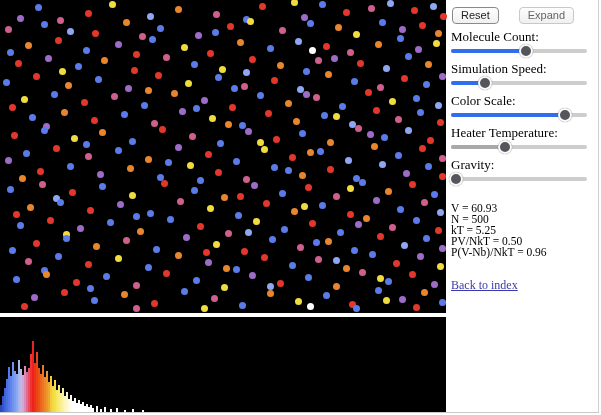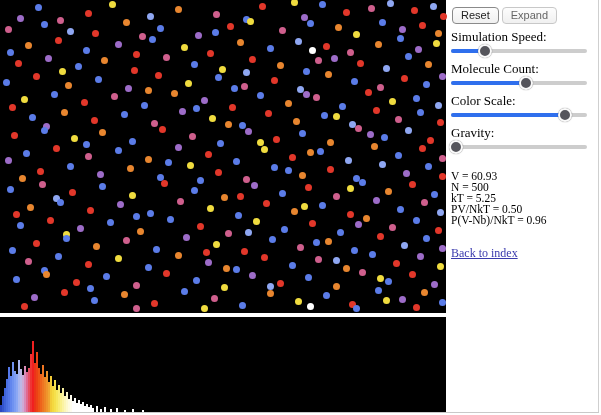--- a/index.html
+++ b/index.html
@@ -11,21 +11,21 @@
   .dot{position:absolute;width:7px;height:7px;border-radius:50%;}
   .hbar{position:absolute;bottom:0;width:2px;}
   
   .border-right{position:absolute;left:598px;top:0;width:1px;height:413px;background:#cfcfcf;}
   .border-bottom{position:absolute;left:0;top:412px;width:599px;height:1px;background:#c9c9c9;}
   
   .sidebar{position:absolute;left:447px;top:0;width:151px;height:412px;background:#fff;}
   .btn-row{padding:5px 0 5px 5px;font-family:"Liberation Sans",sans-serif;}
   .btn{display:inline-block;font-size:11px;line-height:13px;padding:1px 8px;border-radius:4px;
        background:linear-gradient(#fdfdfd,#f0f0f0);cursor:pointer;}
-  .btn.primary{border:1px solid #8a8a8a;color:#222;margin-right:3px;}
+  .btn.primary{border:1px solid #8a8a8a;color:#222;margin-right:20px;}
   .btn.secondary{border:1px solid #c8c8c8;color:#666;}
   .ctrl{margin:0 0 4px 0;}
   .ctrl-label{font-size:13px;line-height:16px;padding-left:4px;}
   .slider{position:relative;height:12px;width:136px;margin-left:4px;cursor:pointer;}
   .slider .track{position:absolute;left:0;right:0;top:4px;height:4px;border-radius:2px;background:#cdcdcd;}
   .slider .fill{position:absolute;left:0;top:4px;height:4px;border-radius:2px;}
   .slider .thumb{position:absolute;top:-1px;width:10px;height:10px;border-radius:50%;
                  background:#55555c;border:2px solid #fafafa;box-shadow:0 0 1px rgba(0,0,0,.6);}
   .readout{margin-top:18px;padding-left:4px;font-size:11.5px;}
   .readout div{line-height:11px;}
@@ -425,46 +425,54 @@
       <div class="hbar" style="left: 142px; height: 2px; width: 2px; background: rgb(255, 255, 255);"></div>
     </div>
 
   <div class="sidebar">
     <div class="btn-row">
       <span class="btn primary">Reset</span><span class="btn secondary">Expand</span>
     </div>
 
     <div id="sliders">
   <div class="ctrl">
+    <div class="ctrl-label">Molecule Count:</div>
+    <div class="slider">
+      <div class="track"></div>
+      <div class="fill" style="width: 55%; background: rgb(47, 111, 237);"></div>
+      <div class="thumb" style="left: calc(55% - 7px);"></div>
+    </div>
+  </div>
+
+  <div class="ctrl">
     <div class="ctrl-label">Simulation Speed:</div>
     <div class="slider">
       <div class="track"></div>
       <div class="fill" style="width: 25%; background: rgb(47, 111, 237);"></div>
       <div class="thumb" style="left: calc(25% - 7px);"></div>
-    </div>
-  </div>
-
-  <div class="ctrl">
-    <div class="ctrl-label">Molecule Count:</div>
-    <div class="slider">
-      <div class="track"></div>
-      <div class="fill" style="width: 55%; background: rgb(47, 111, 237);"></div>
-      <div class="thumb" style="left: calc(55% - 7px);"></div>
     </div>
   </div>
 
   <div class="ctrl">
     <div class="ctrl-label">Color Scale:</div>
     <div class="slider">
       <div class="track"></div>
       <div class="fill" style="width: 84%; background: rgb(47, 111, 237);"></div>
       <div class="thumb" style="left: calc(84% - 7px);"></div>
     </div>
   </div>
 
+  <div class="ctrl">
+    <div class="ctrl-label">Heater Temperature:</div>
+    <div class="slider">
+      <div class="track"></div>
+      <div class="fill" style="width: 40%; background: rgb(169, 169, 169);"></div>
+      <div class="thumb" style="left: calc(40% - 7px);"></div>
+    </div>
+  </div>
 
   <div class="ctrl">
     <div class="ctrl-label">Gravity:</div>
     <div class="slider">
       <div class="track"></div>
       <div class="fill" style="width: 4%; background: rgb(47, 111, 237);"></div>
       <div class="thumb" style="left: calc(4% - 7px);"></div>
     </div>
   </div>
 </div>

